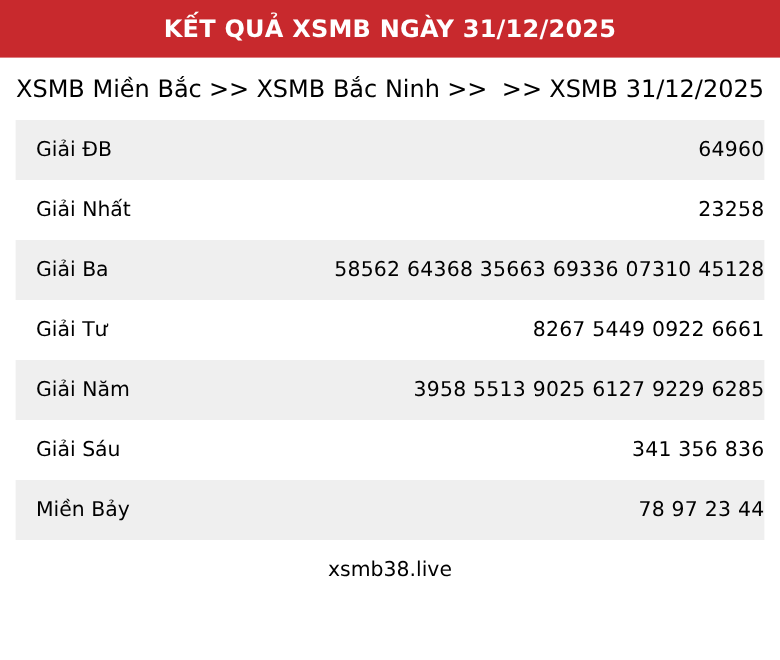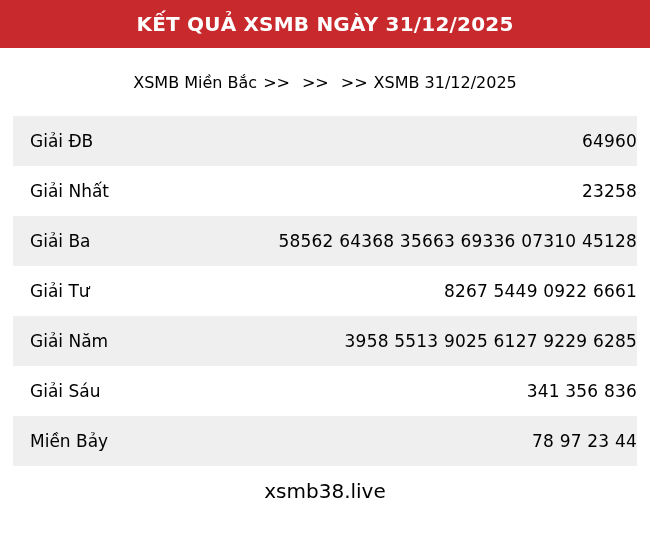--- a/index.html
+++ b/index.html
@@ -30,25 +30,25 @@
     justify-content: center;
   }
   .titlebar h1 {
     color: var(--header-fg);
     font-size: 20px;
     font-weight: 700;
     letter-spacing: 0.2px;
     white-space: nowrap;
   }
   .breadcrumb {
-    height: 68px;
+    height: 52px;
     display: flex;
     align-items: center;
     justify-content: center;
-    font-size: 16px;
+    font-size: 20px;
     white-space: nowrap;
   }
   .breadcrumb .sep { margin: 0 6px; }
   .breadcrumb .crumb { cursor: pointer; }
   table.results {
     width: 624px;
     margin: 0 auto;
     border-collapse: collapse;
     font-size: 17px;
     table-layout: fixed;
@@ -63,35 +63,36 @@
   td.value-cell {
     white-space: nowrap;
     letter-spacing: 0.2px;
     text-align: right;
   }
   .pagefooter {
     height: 50px;
     display: flex;
     align-items: center;
     justify-content: center;
-    font-size: 20px;
+    font-size: 17px;
   }
 </style>
 </head>
 <body>
 
 <div class="page">
 
   <header class="titlebar">
     <h1>KẾT QUẢ XSMB NGÀY 31/12/2025</h1>
   </header>
 
   <nav class="breadcrumb">
     <span class="crumb">XSMB Miền Bắc</span>
     <span class="sep">&gt;&gt;</span>
+    <span class="crumb">XSMB Bắc Ninh</span>
     <span class="sep">&gt;&gt;</span>
     <span class="sep">&gt;&gt;</span>
     <span class="crumb">XSMB 31/12/2025</span>
   </nav>
 
   <table class="results">
     <tbody>
       <tr>
         <td class="label-cell">Giải ĐB</td>
         <td class="value-cell">64960</td>

